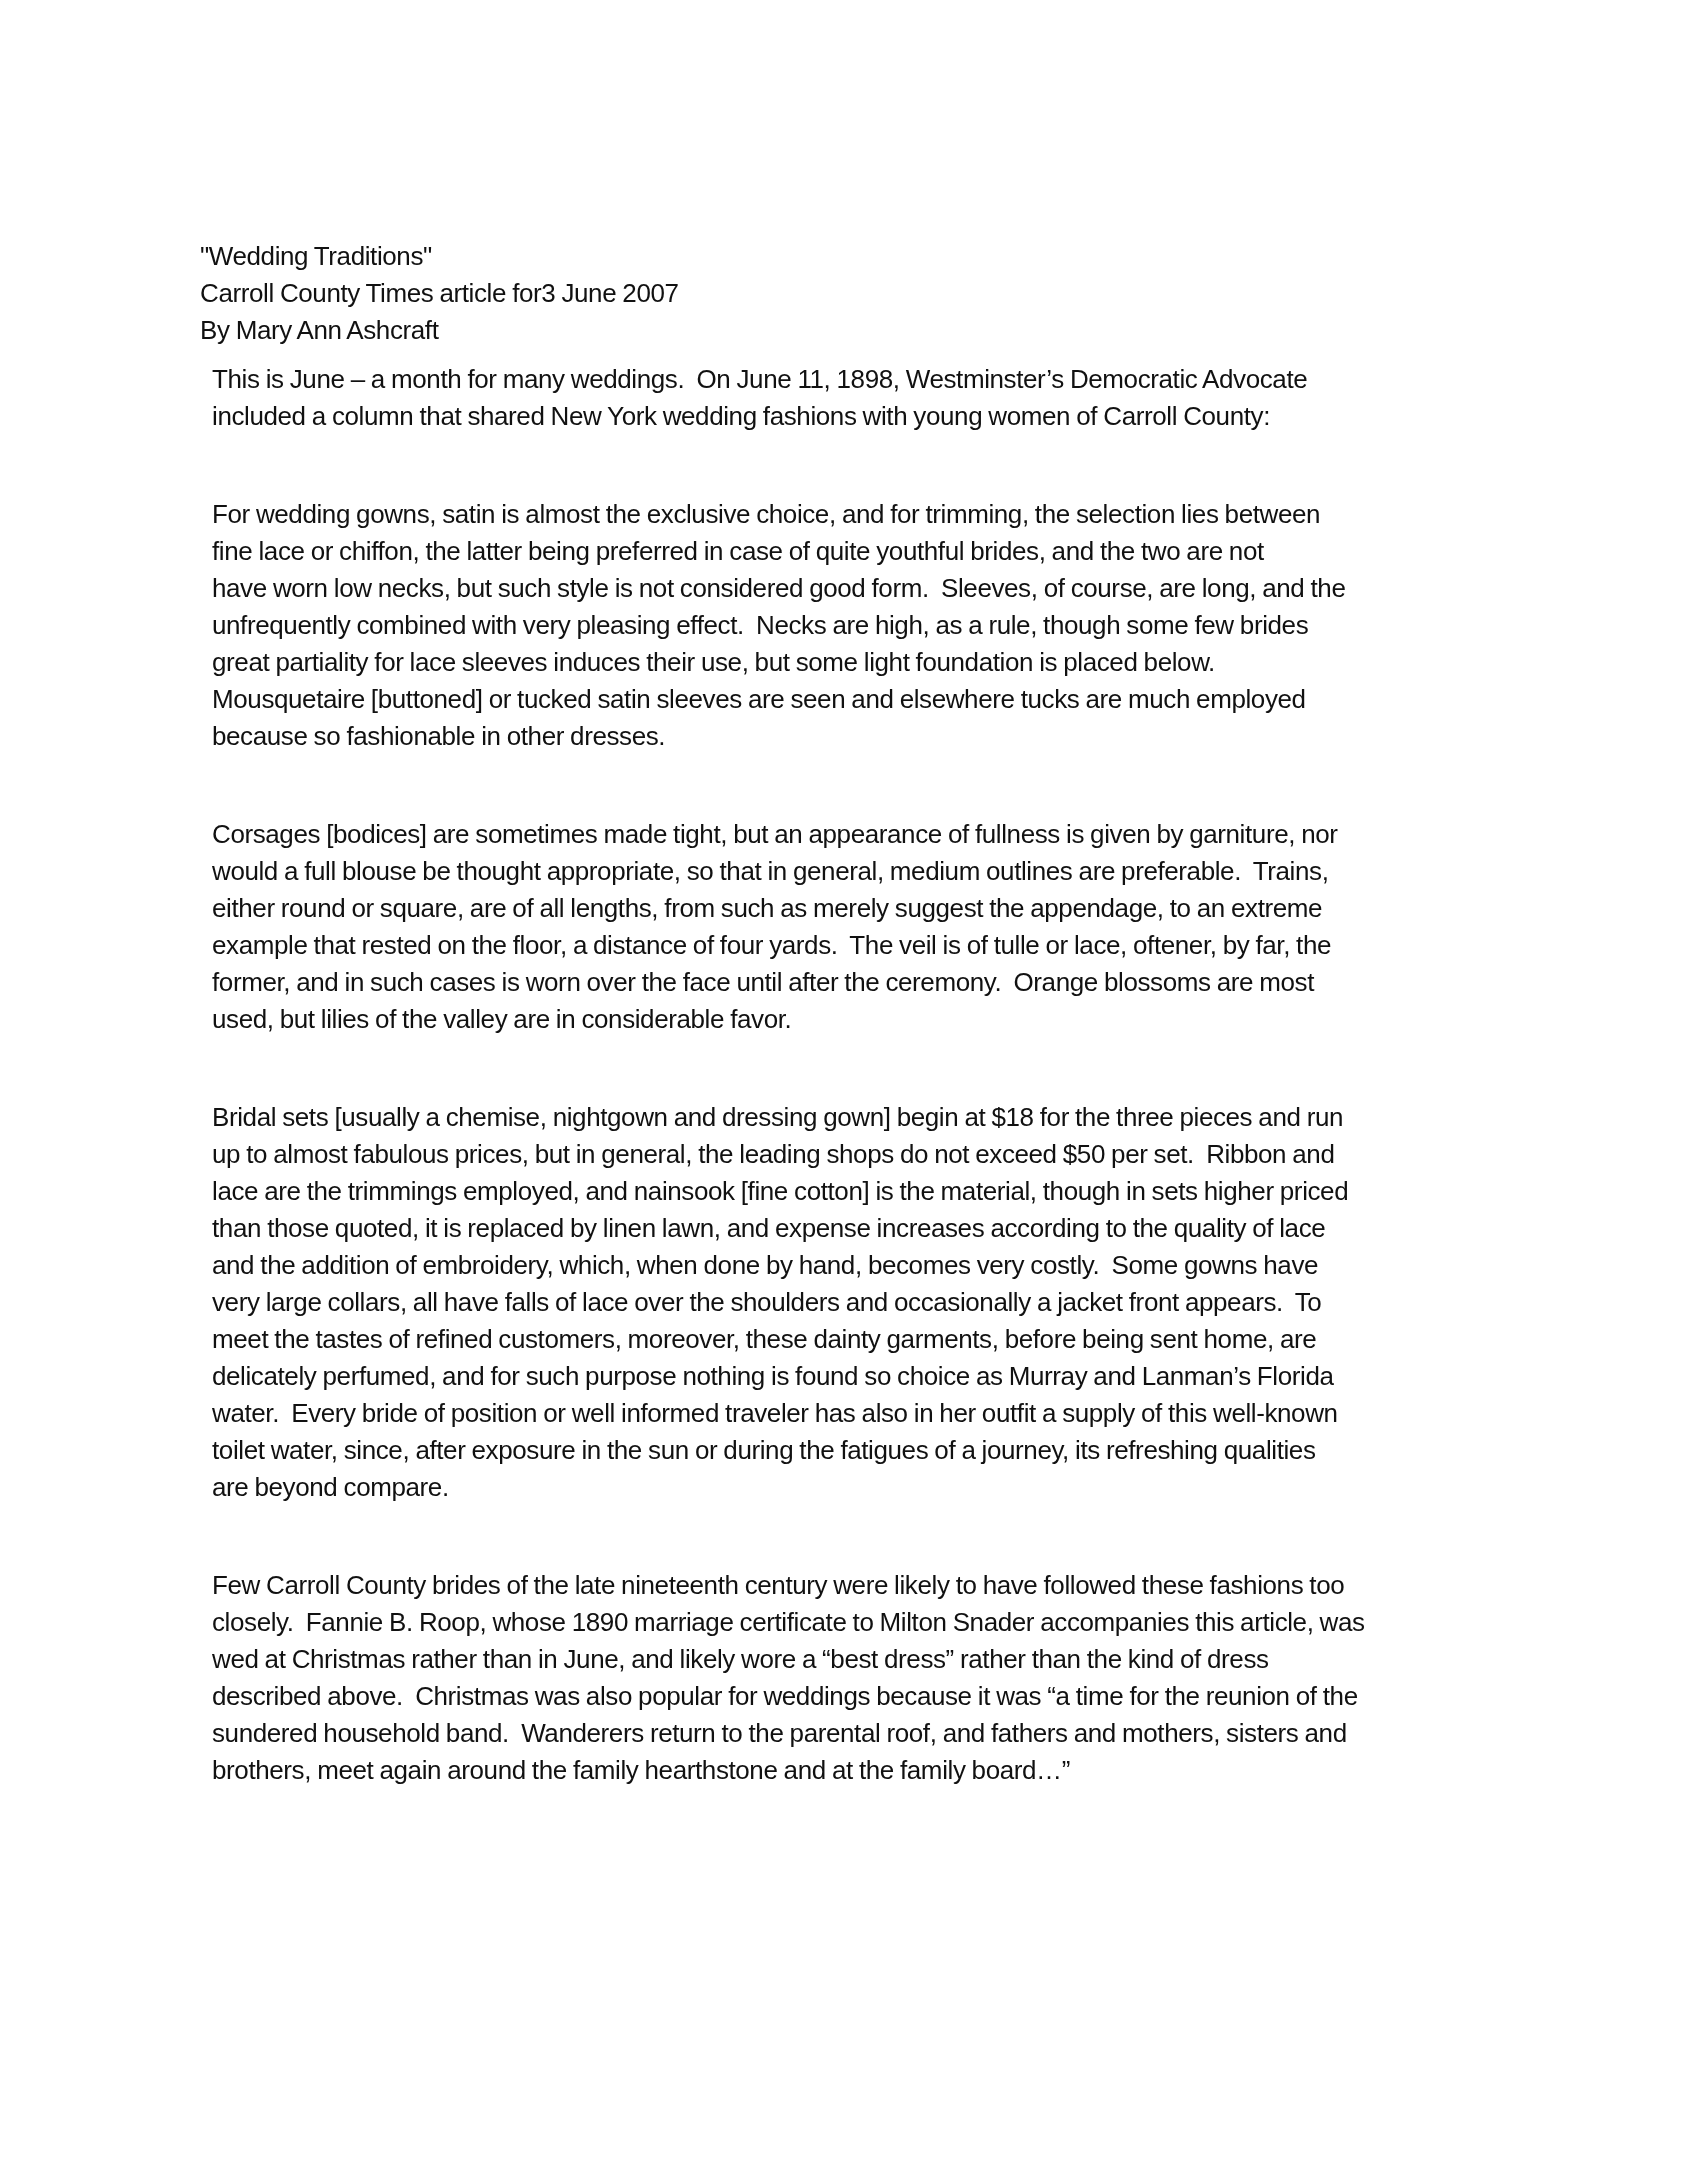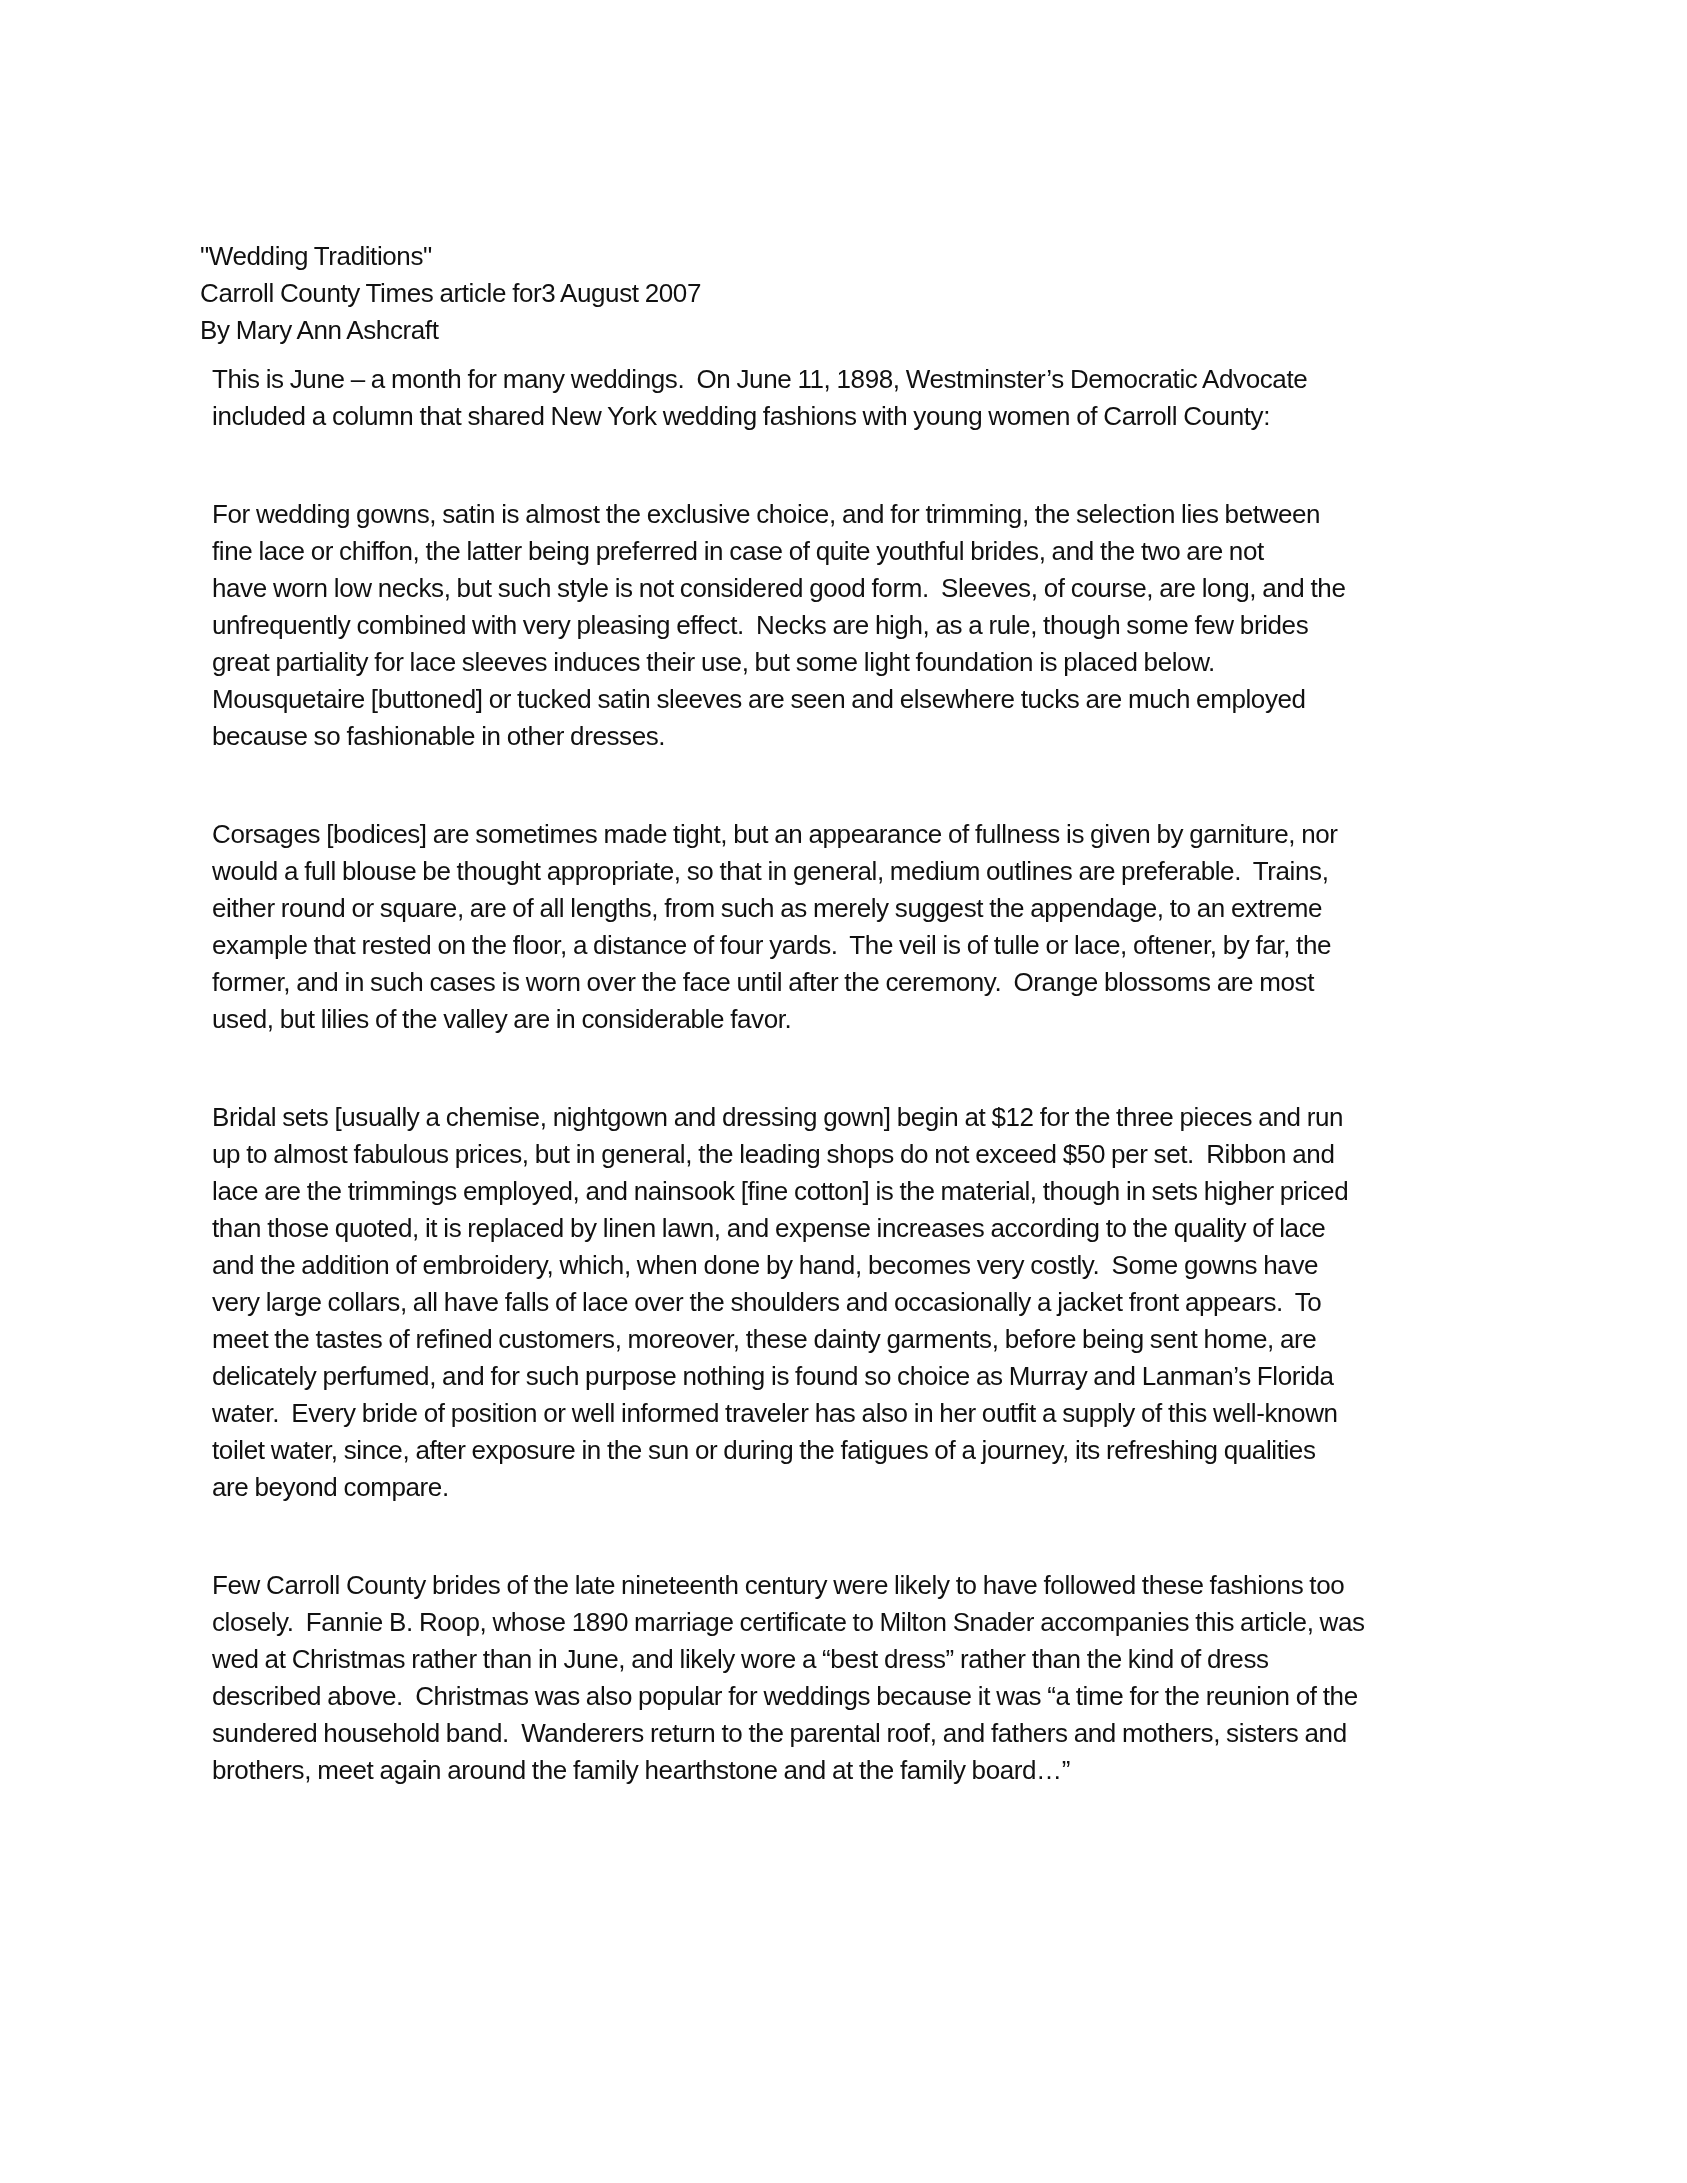--- a/index.html
+++ b/index.html
@@ -47,21 +47,21 @@
       height: 37px;
     }
   </style>
 </head>
 <body>
 
 <div class="page">
   <div class="content">
 
     <span class="line">"Wedding Traditions"</span>
-    <span class="line">Carroll County Times article for3 August 2007</span>
+    <span class="line">Carroll County Times article for3 June 2007</span>
     <span class="line">By Mary Ann Ashcraft</span>
 
     <div class="para">
       <span class="line">This is June – a month for many weddings.  On June 11, 1898, Westminster’s Democratic Advocate</span>
       <span class="line">included a column that shared New York wedding fashions with young women of Carroll County:</span>
     </div>
     <span class="gap"></span>
 
     <div class="para">
       <span class="line">For wedding gowns, satin is almost the exclusive choice, and for trimming, the selection lies between</span>
@@ -78,21 +78,21 @@
       <span class="line">Corsages [bodices] are sometimes made tight, but an appearance of fullness is given by garniture, nor</span>
       <span class="line">would a full blouse be thought appropriate, so that in general, medium outlines are preferable.  Trains,</span>
       <span class="line">either round or square, are of all lengths, from such as merely suggest the appendage, to an extreme</span>
       <span class="line">example that rested on the floor, a distance of four yards.  The veil is of tulle or lace, oftener, by far, the</span>
       <span class="line">former, and in such cases is worn over the face until after the ceremony.  Orange blossoms are most</span>
       <span class="line">used, but lilies of the valley are in considerable favor.</span>
     </div>
     <span class="gap"></span>
 
     <div class="para">
-      <span class="line">Bridal sets [usually a chemise, nightgown and dressing gown] begin at $12 for the three pieces and run</span>
+      <span class="line">Bridal sets [usually a chemise, nightgown and dressing gown] begin at $18 for the three pieces and run</span>
       <span class="line">up to almost fabulous prices, but in general, the leading shops do not exceed $50 per set.  Ribbon and</span>
       <span class="line">lace are the trimmings employed, and nainsook [fine cotton] is the material, though in sets higher priced</span>
       <span class="line">than those quoted, it is replaced by linen lawn, and expense increases according to the quality of lace</span>
       <span class="line">and the addition of embroidery, which, when done by hand, becomes very costly.  Some gowns have</span>
       <span class="line">very large collars, all have falls of lace over the shoulders and occasionally a jacket front appears.  To</span>
       <span class="line">meet the tastes of refined customers, moreover, these dainty garments, before being sent home, are</span>
       <span class="line">delicately perfumed, and for such purpose nothing is found so choice as Murray and Lanman’s Florida</span>
       <span class="line">water.  Every bride of position or well informed traveler has also in her outfit a supply of this well-known</span>
       <span class="line">toilet water, since, after exposure in the sun or during the fatigues of a journey, its refreshing qualities</span>
       <span class="line">are beyond compare.</span>

